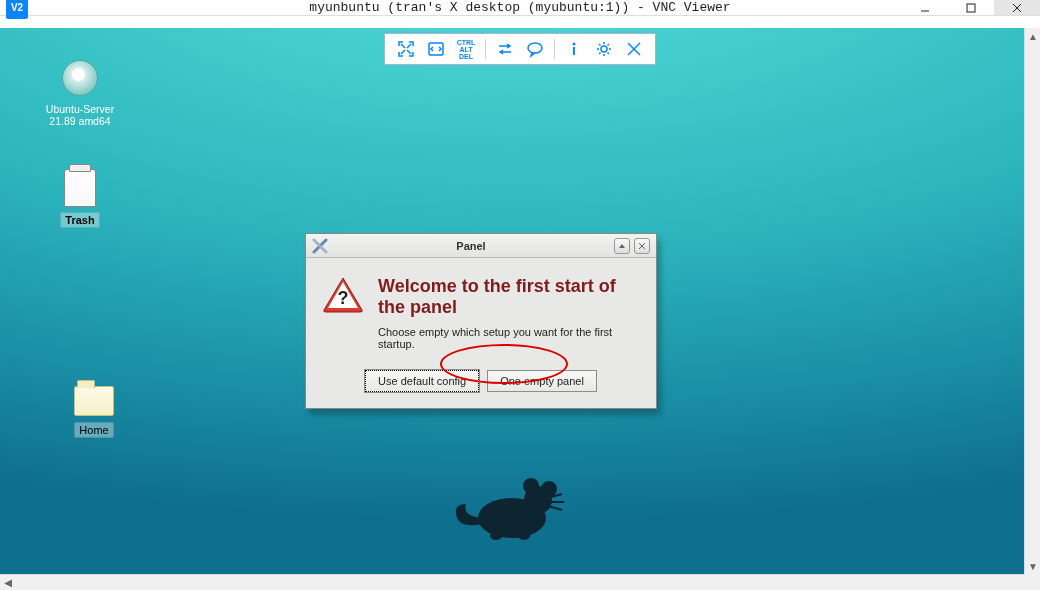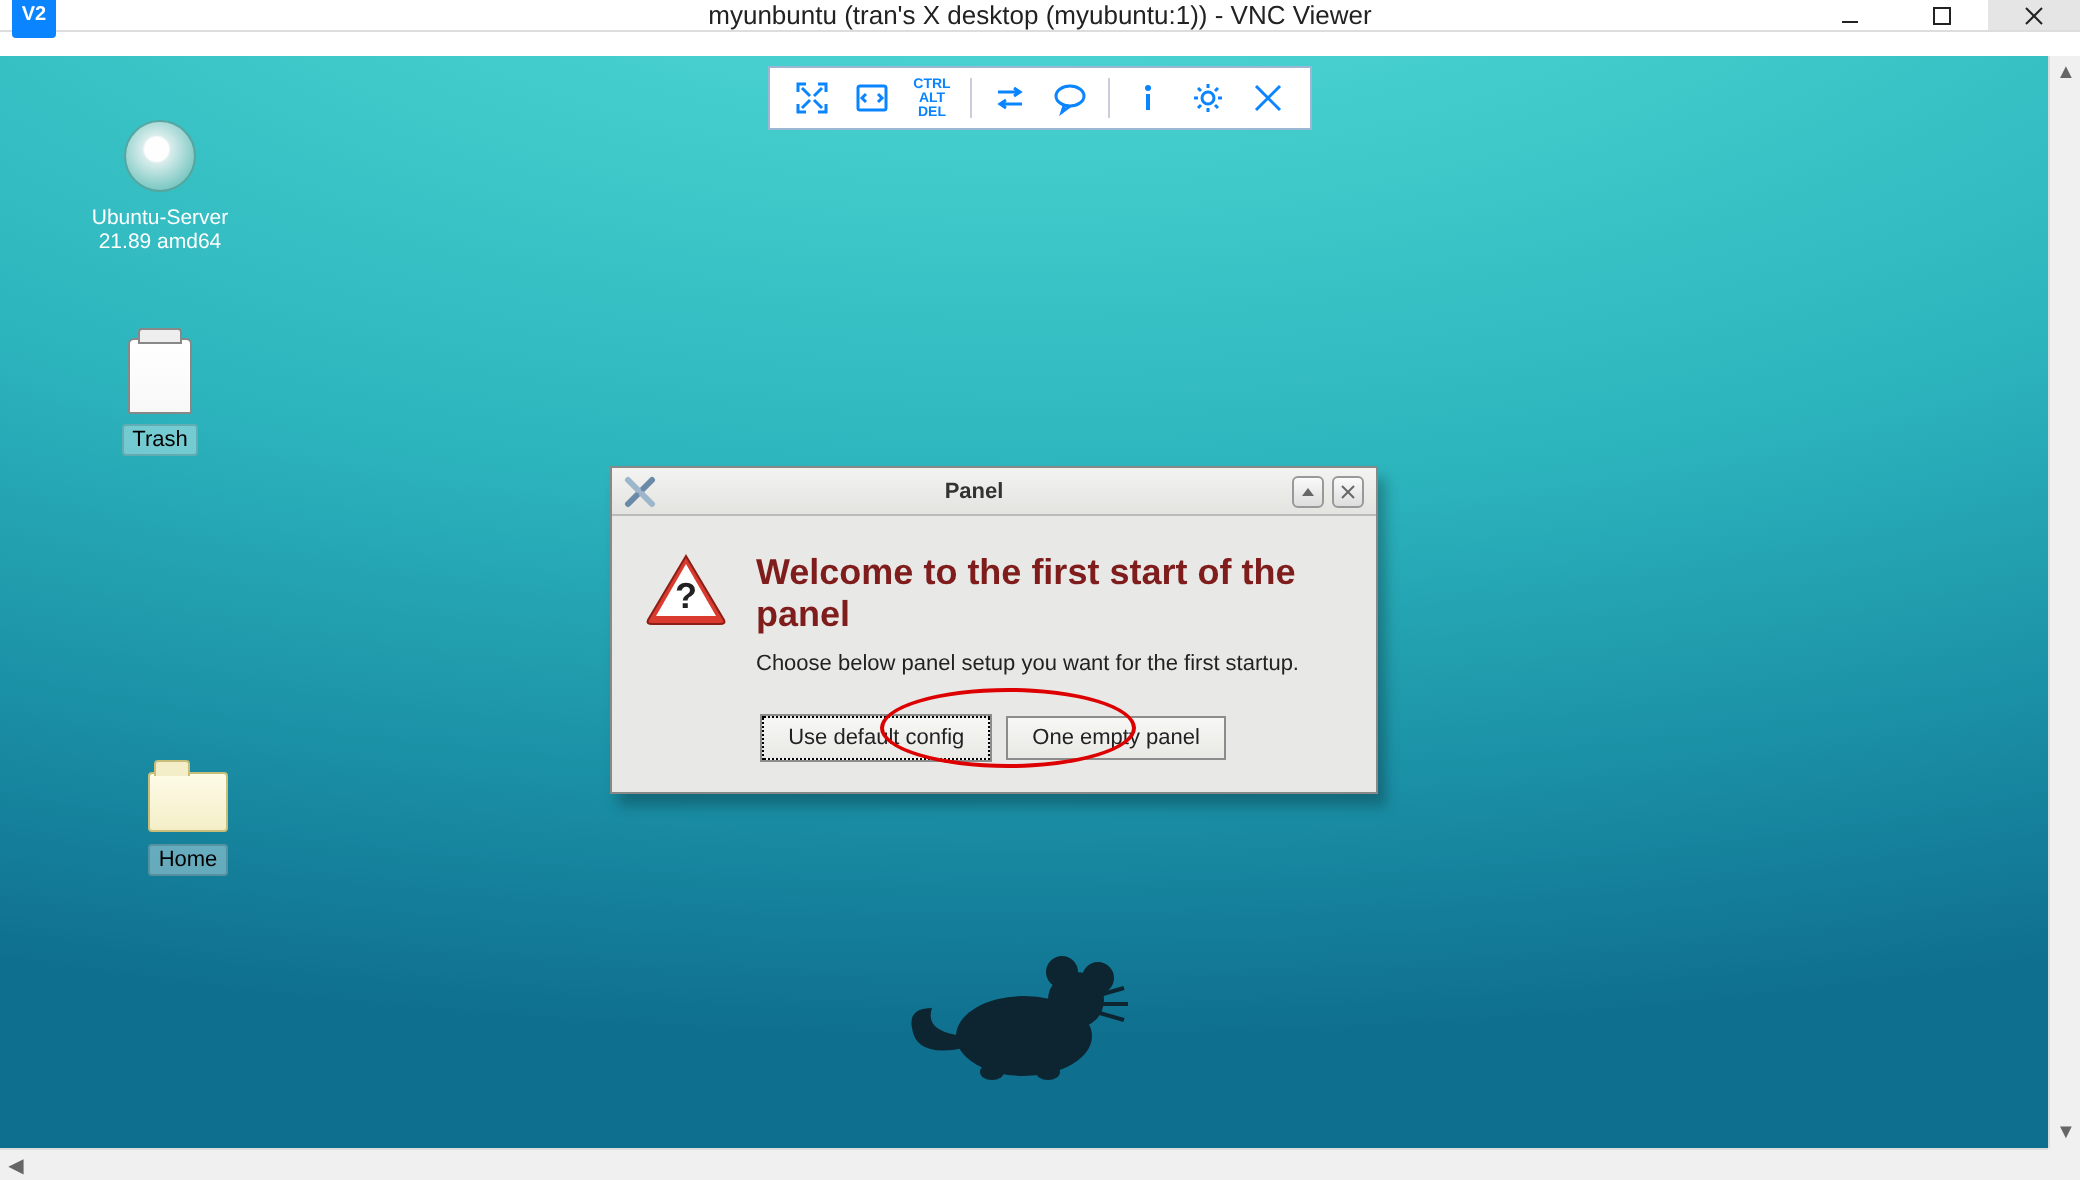--- a/index.html
+++ b/index.html
@@ -26,20 +26,21 @@
     background: #0a84ff; color: #fff;
     font-weight: bold; font-size: 10px;
     display: flex; align-items: center; justify-content: center;
     border-radius: 2px;
   }
   .vnc-title {
     position: absolute; left: 0; right: 0;
     text-align: center;
     font-size: 13px; color: #222;
     pointer-events: none;
+    font-family: Liberation Mono, monospace;
   }
   .win-controls { display: flex; height: 100%; }
   .win-btn {
     width: 46px; height: 100%;
     display: flex; align-items: center; justify-content: center;
     color: #000; background: #fff;
   }
   .win-btn svg { stroke: #222; }
   .win-btn.close { background: #e5e5e5; }
   
@@ -87,21 +88,21 @@
   .dicon .label {
     display: inline-block;
     background: rgba(255,255,255,0.35);
     border: 1px solid rgba(0,0,0,0.15);
     border-radius: 2px;
     padding: 1px 4px;
     color: #000;
   }
   .dicon.cd { top: 30px; left: 38px; }
   .dicon.cd .label { background: transparent; border: none; color: #fff; font-size:10.5px; line-height:12px;}
-  .dicon.trash { top: 140px; left: 38px; }
+  .dicon.trash { top: 140px; left: 38px; font-weight: bold; }
   .dicon.fs { top: 250px; left: 38px; }
   .dicon.home { top: 350px; left: 52px; }
   
   .cd-glyph {
     width: 36px; height:36px; border-radius:50%;
     background: radial-gradient(circle at 45% 40%, #fefefe 0 6px, #d9edec 7px, #7ec9c4 20px);
     border: 1px solid #56a5a0;
   }
   .trash-glyph {
     width: 32px; height: 38px;
@@ -139,21 +140,21 @@
   }
   
   .mouse-shape {
     position:absolute; bottom:30px; left:50%; transform:translateX(-50%);
     width: 120px; height: 70px;
   }
   
   .panel-dialog {
     position: absolute;
     top: 205px; left: 305px;
-    width: 384px;
+    width: 352px;
     background: #e8e8e6;
     border: 1px solid #888;
     box-shadow: 4px 6px 6px rgba(0,0,0,0.25);
     z-index: 10;
   }
   .pd-title {
     height: 24px;
     background: linear-gradient(#f3f3f1,#e3e3e0);
     display:flex; align-items:center; justify-content:space-between;
     padding: 0 6px;
@@ -310,21 +311,21 @@
       <div class="pd-body">
         <div class="pd-warn">
           <svg viewBox="0 0 42 38" width="42" height="38">
             <path d="M21 2 L40 34 Q41 36 38 36 L4 36 Q1 36 2 34 Z" fill="#d93b2f" stroke="#8c1f15" stroke-width="1"></path>
             <path d="M21 6 L36 32 L6 32 Z" fill="#fff"></path>
             <text x="21" y="28" text-anchor="middle" font-size="18" font-weight="bold" fill="#222">?</text>
           </svg>
         </div>
         <div class="pd-text">
           <h3>Welcome to the first start of the panel</h3>
-          <p>Choose below panel setup you want for the first startup.</p>
+          <p>Choose empty which setup you want for the first startup.</p>
         </div>
       </div>
       <div class="pd-buttons">
         <button class="pd-btn default">Use default config</button>
         <button class="pd-btn">One empty panel</button>
       </div>
     </div>
 
     <div class="red-oval"></div>
 

